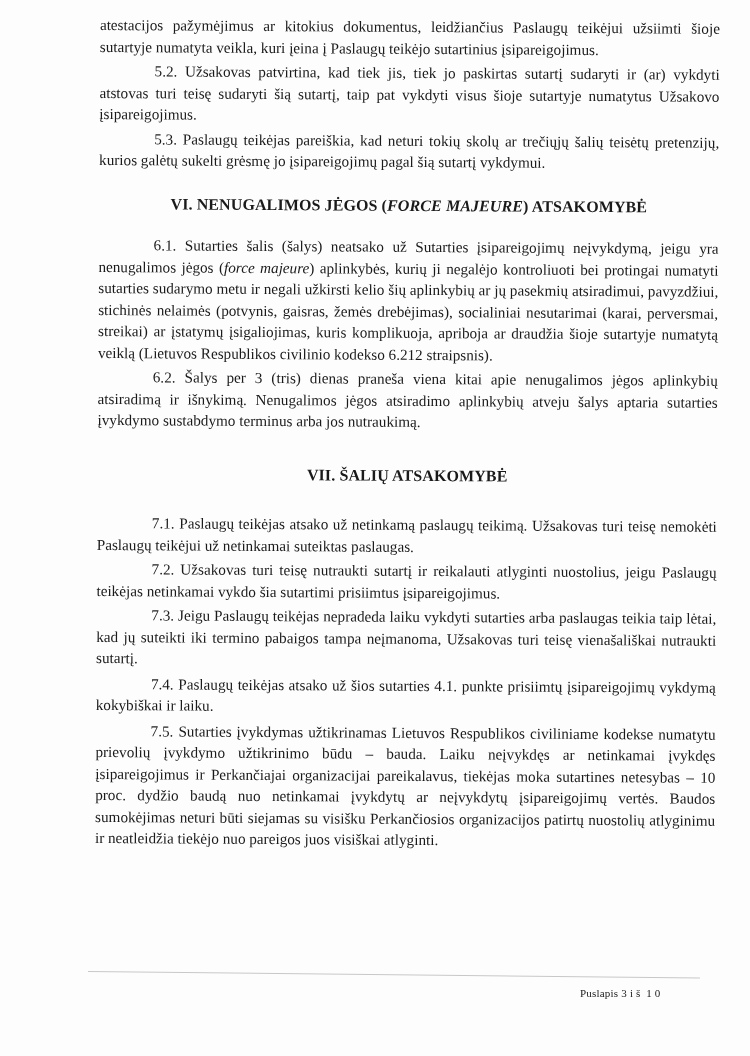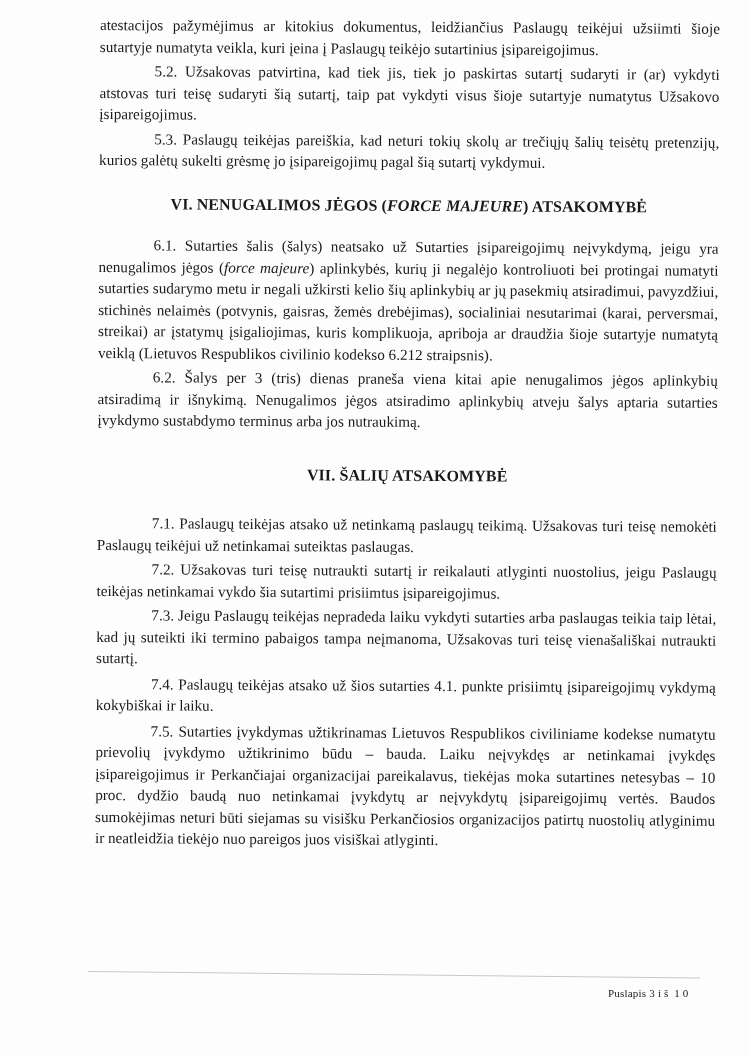--- a/index.html
+++ b/index.html
@@ -55,21 +55,21 @@
       left: 88px;
       top: 971px;
       width: 612px;
       height: 1px;
       background: #c8c8c8;
       transform: rotate(0.6deg);
       transform-origin: left top;
     }
     .footer-page {
       position: absolute;
-      left: 608px;
+      left: 580px;
       top: 987px;
       font-size: 11px;
       color: #222;
       letter-spacing: 0.2px;
       white-space: pre;
     }
     .footer-page .spaced { letter-spacing: 3px; }
   </style>
 </head>
 <body>

